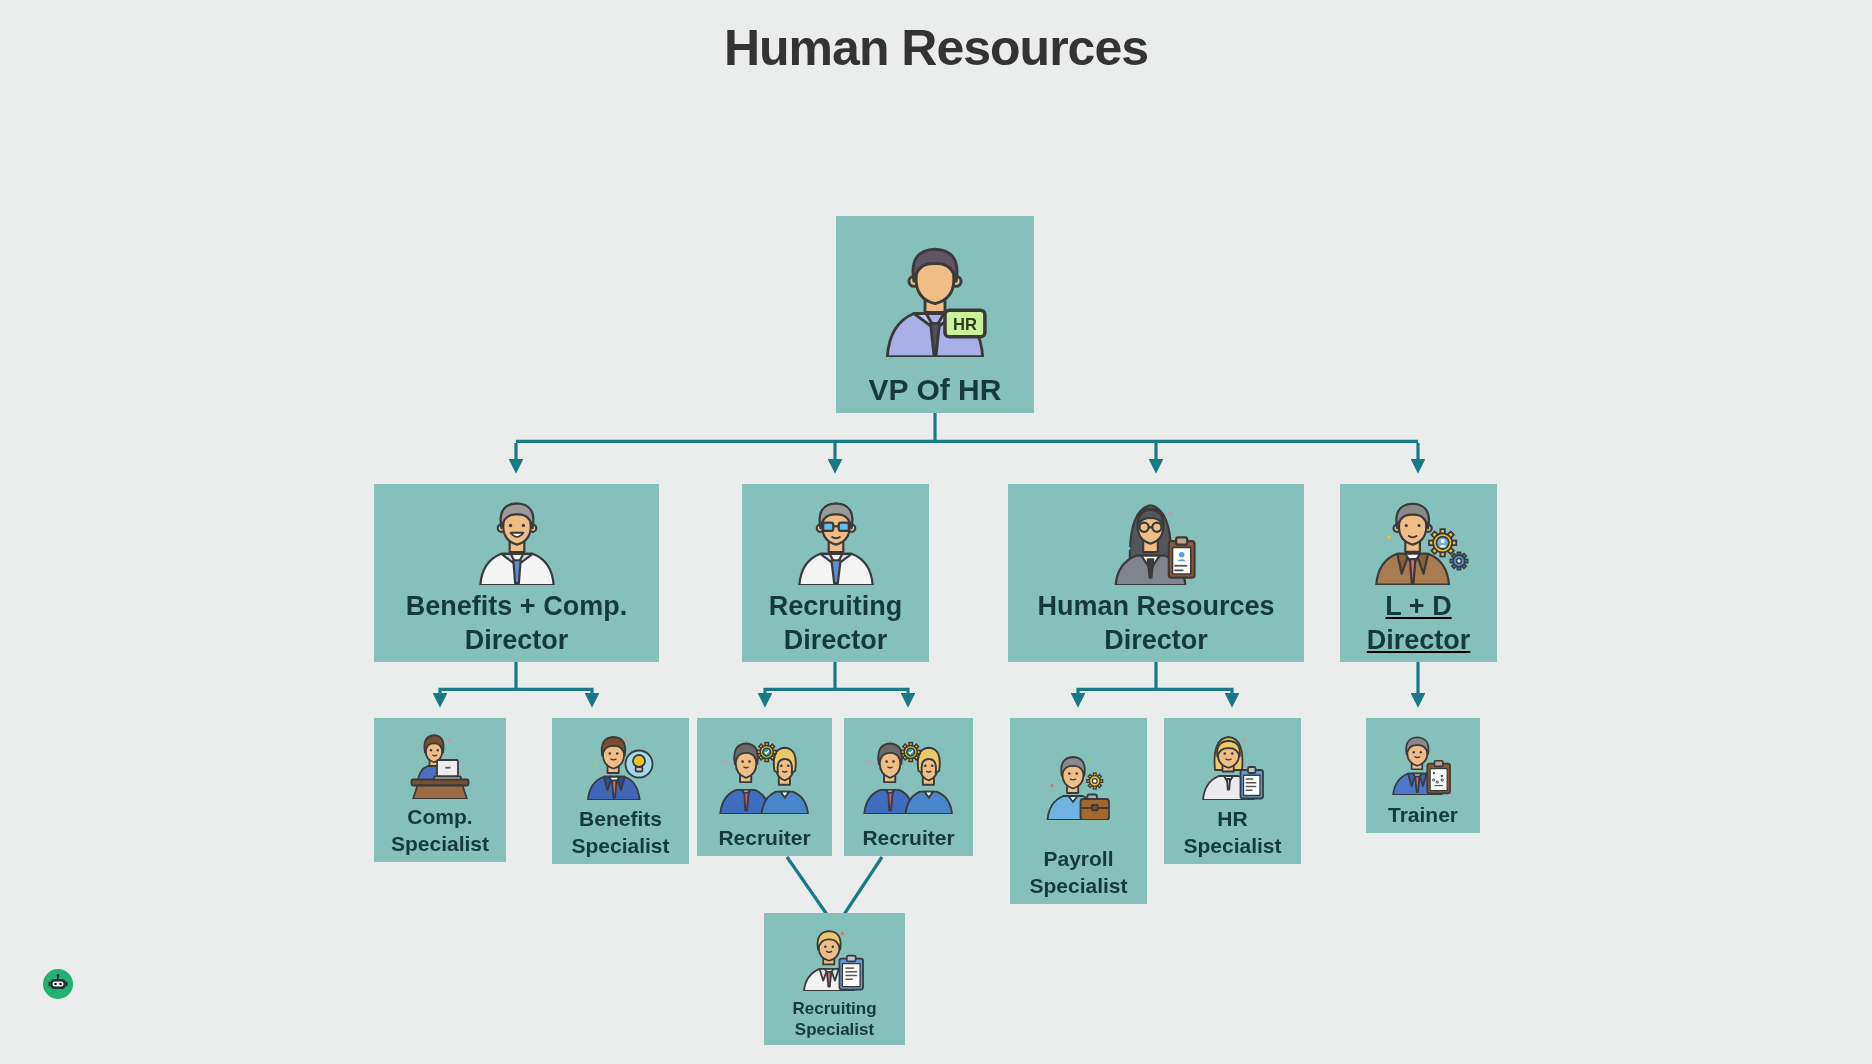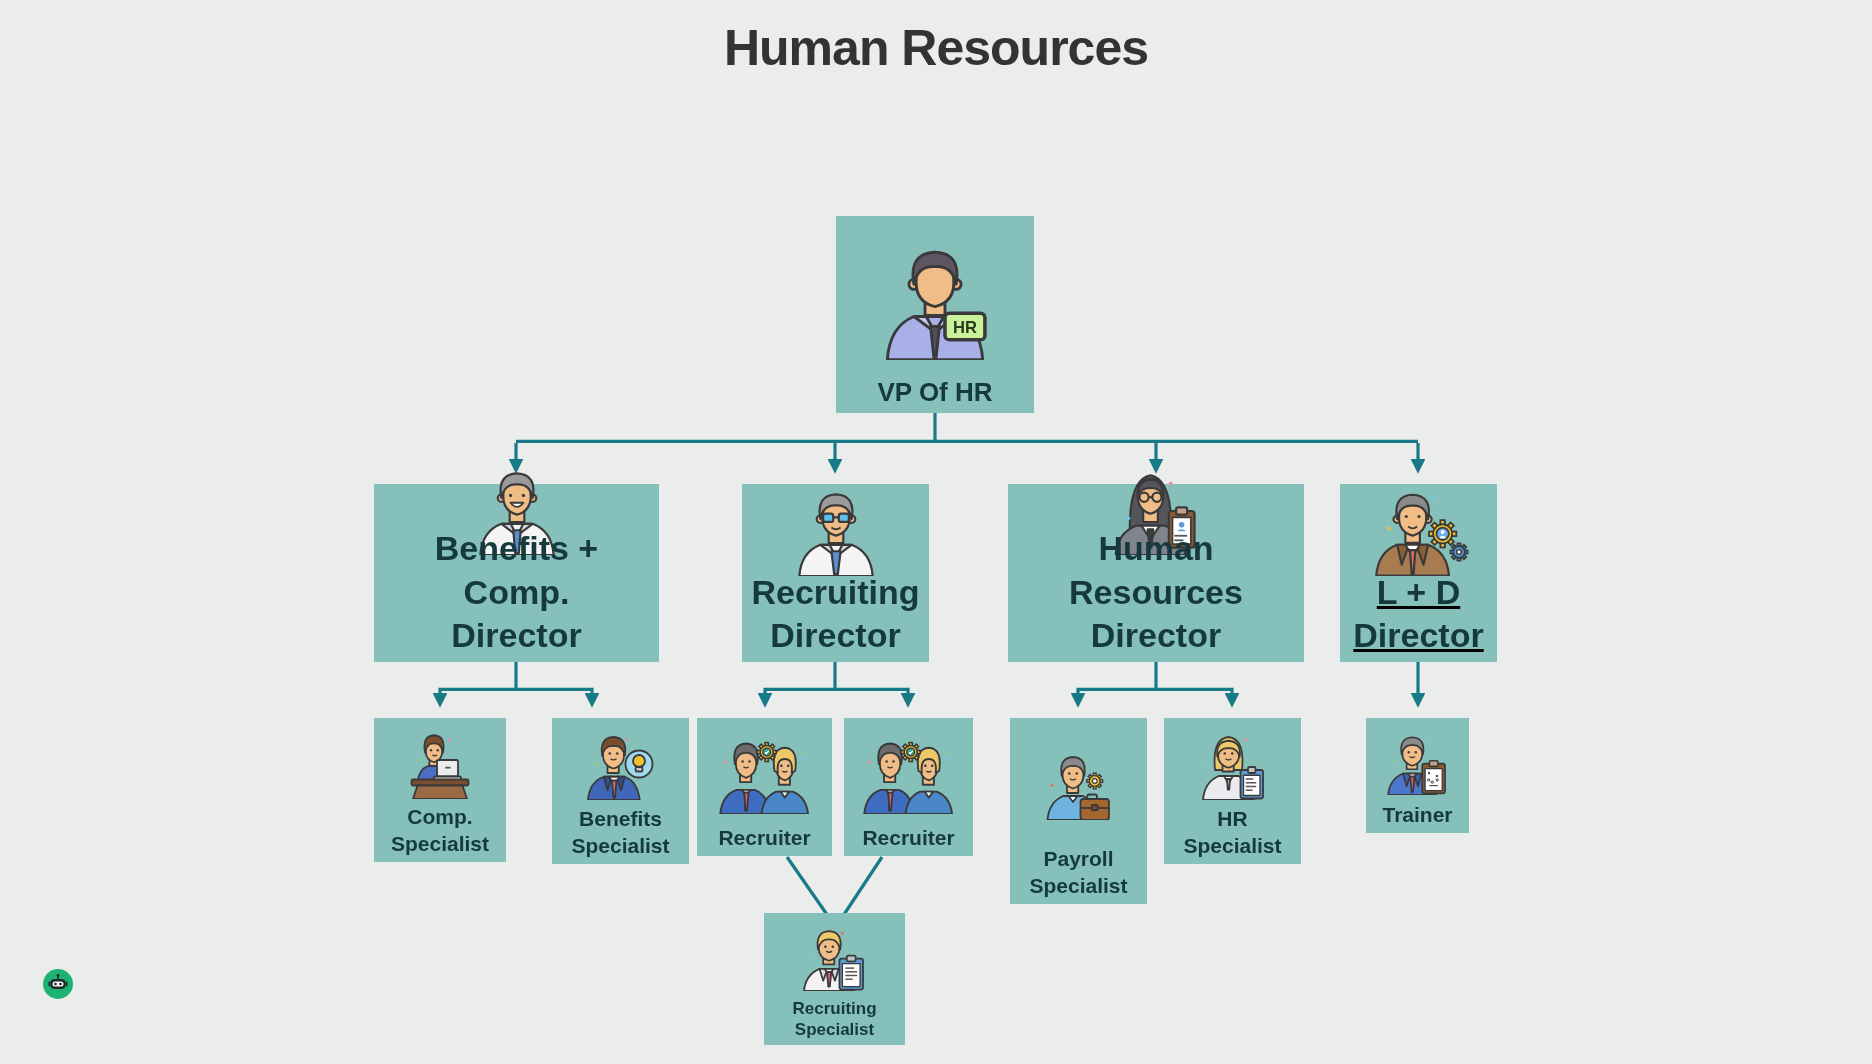--- a/index.html
+++ b/index.html
@@ -30,22 +30,22 @@
     position:absolute;background:var(--node-fill);
     display:flex;flex-direction:column;align-items:center;
     padding:10px 4px 4px 4px;
   }
   .node .icon{flex:1;display:flex;align-items:center;justify-content:center;min-height:0}
   .node .icon svg{display:block}
   .node .label{
     font-weight:bold;color:var(--node-text);text-align:center;
     white-space:pre-line;line-height:1.28;
   }
-  .size-xl .label{font-size:26px}
-  .size-lg .label{font-size:34px}
+  .size-xl .label{font-size:30px}
+  .size-lg .label{font-size:27px}
   .size-md .label{font-size:21px}
   .size-sm .label{font-size:17px}
   .chatbot{
     position:absolute;left:42px;top:968px;width:32px;height:32px;border:none;
     background:transparent;cursor:pointer;padding:0;
   }
 </style>
 </head>
 <body>
 
@@ -422,21 +422,21 @@
         <rect x="69" y="69" width="14" height="2" fill="#555"></rect>
         <rect x="69" y="74" width="9" height="2" fill="#555"></rect>
         <circle cx="18" cy="38" r="2" fill="#6ecbe8"></circle>
         <circle cx="68" cy="8" r="2" fill="#e88a9a"></circle>
       </svg>
     </span>
     <div class="label">HR
 Specialist</div>
   </div>
 
-  <div class="node size-md" style="left:1366px;top:718px;width:103px;height:115px;">
+  <div class="node size-md" style="left:1366px;top:718px;width:114px;height:115px;">
     <span class="icon">
       <svg width="74" height="60" viewBox="0 0 104 84">
         <g stroke="#3a3a3a" stroke-width="2.4" stroke-linejoin="round">
           <rect x="36" y="34" width="15" height="14" fill="#f1bd86"></rect>
           <path d="M10 84 Q12 62 31 54 L57 54 Q75 60 78 84 Z" fill="#4a77c9"></path>
           <path d="M31 54 L42 54 L36 72 Z" fill="#3a62ad"></path>
           <path d="M57 54 L46 54 L52 72 Z" fill="#3a62ad"></path>
           <path d="M38 54 L44 64 L50 54 Z" fill="#ffffff"></path>
           <path d="M41 58 L47 58 L45 80 L43 80 Z" fill="#d95f6d"></path>
           <path d="M30 26 Q30 9 44 9 Q58 9 58 26 Q58 39 44 43 Q30 39 30 26 Z" fill="#f1bd86"></path>

